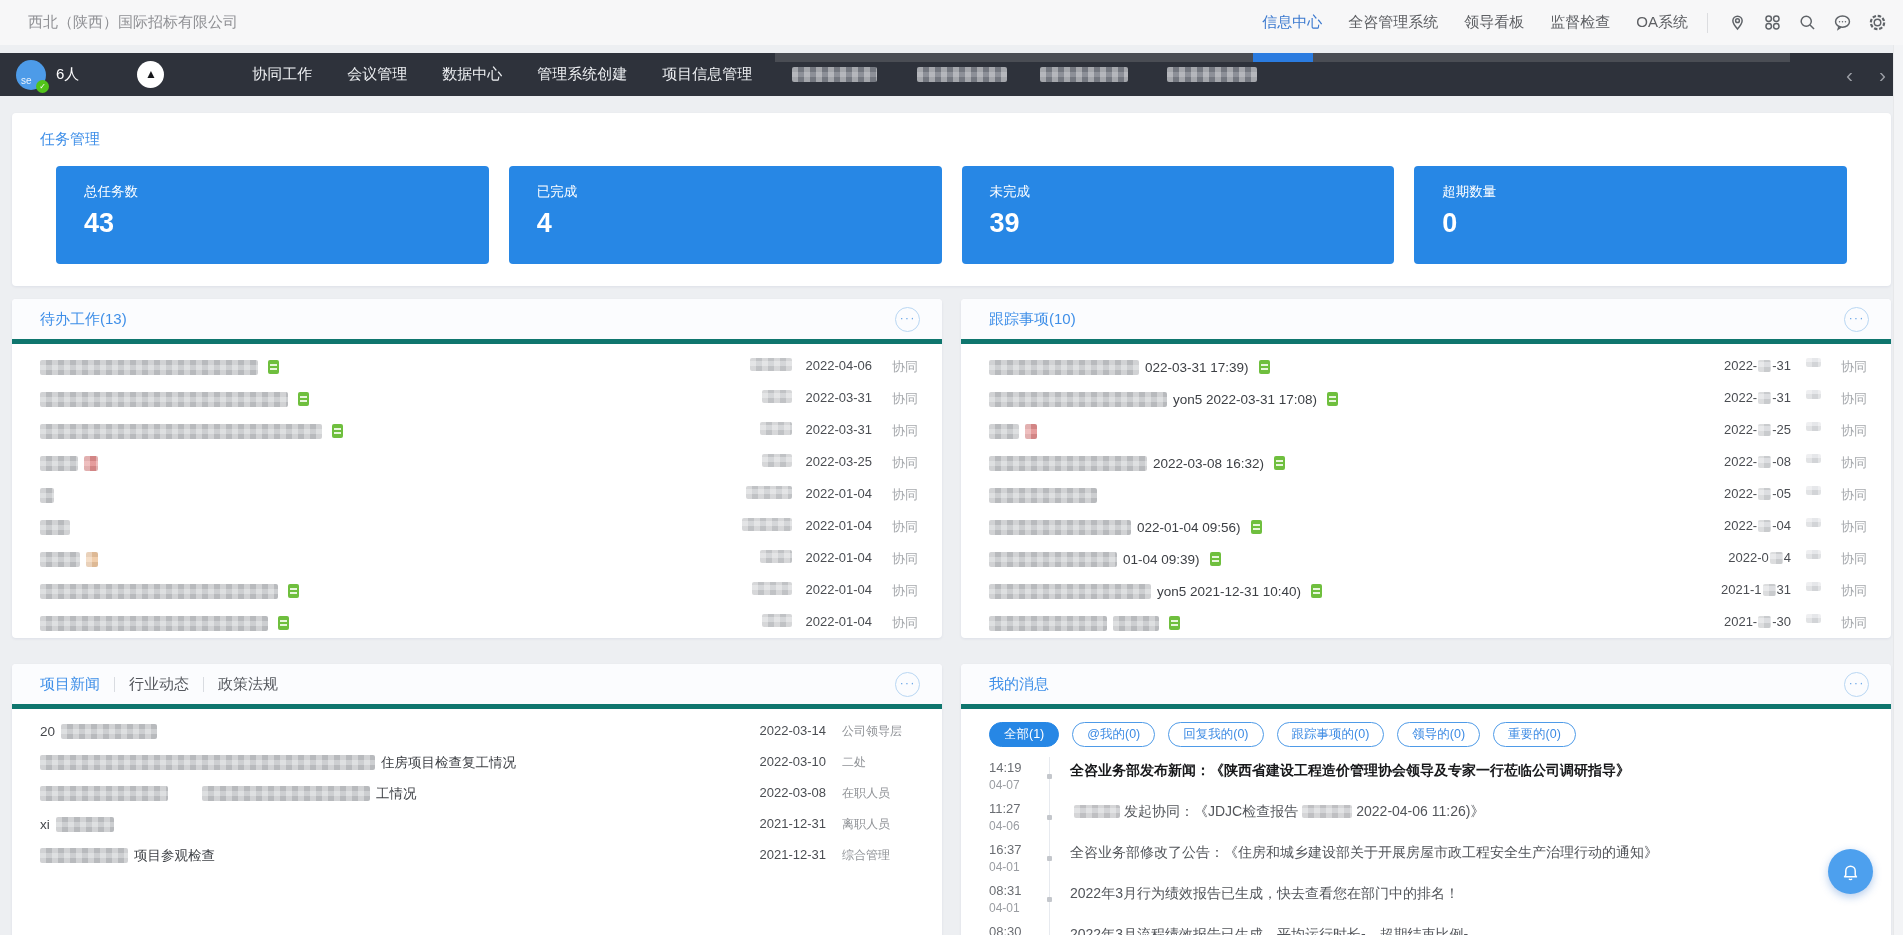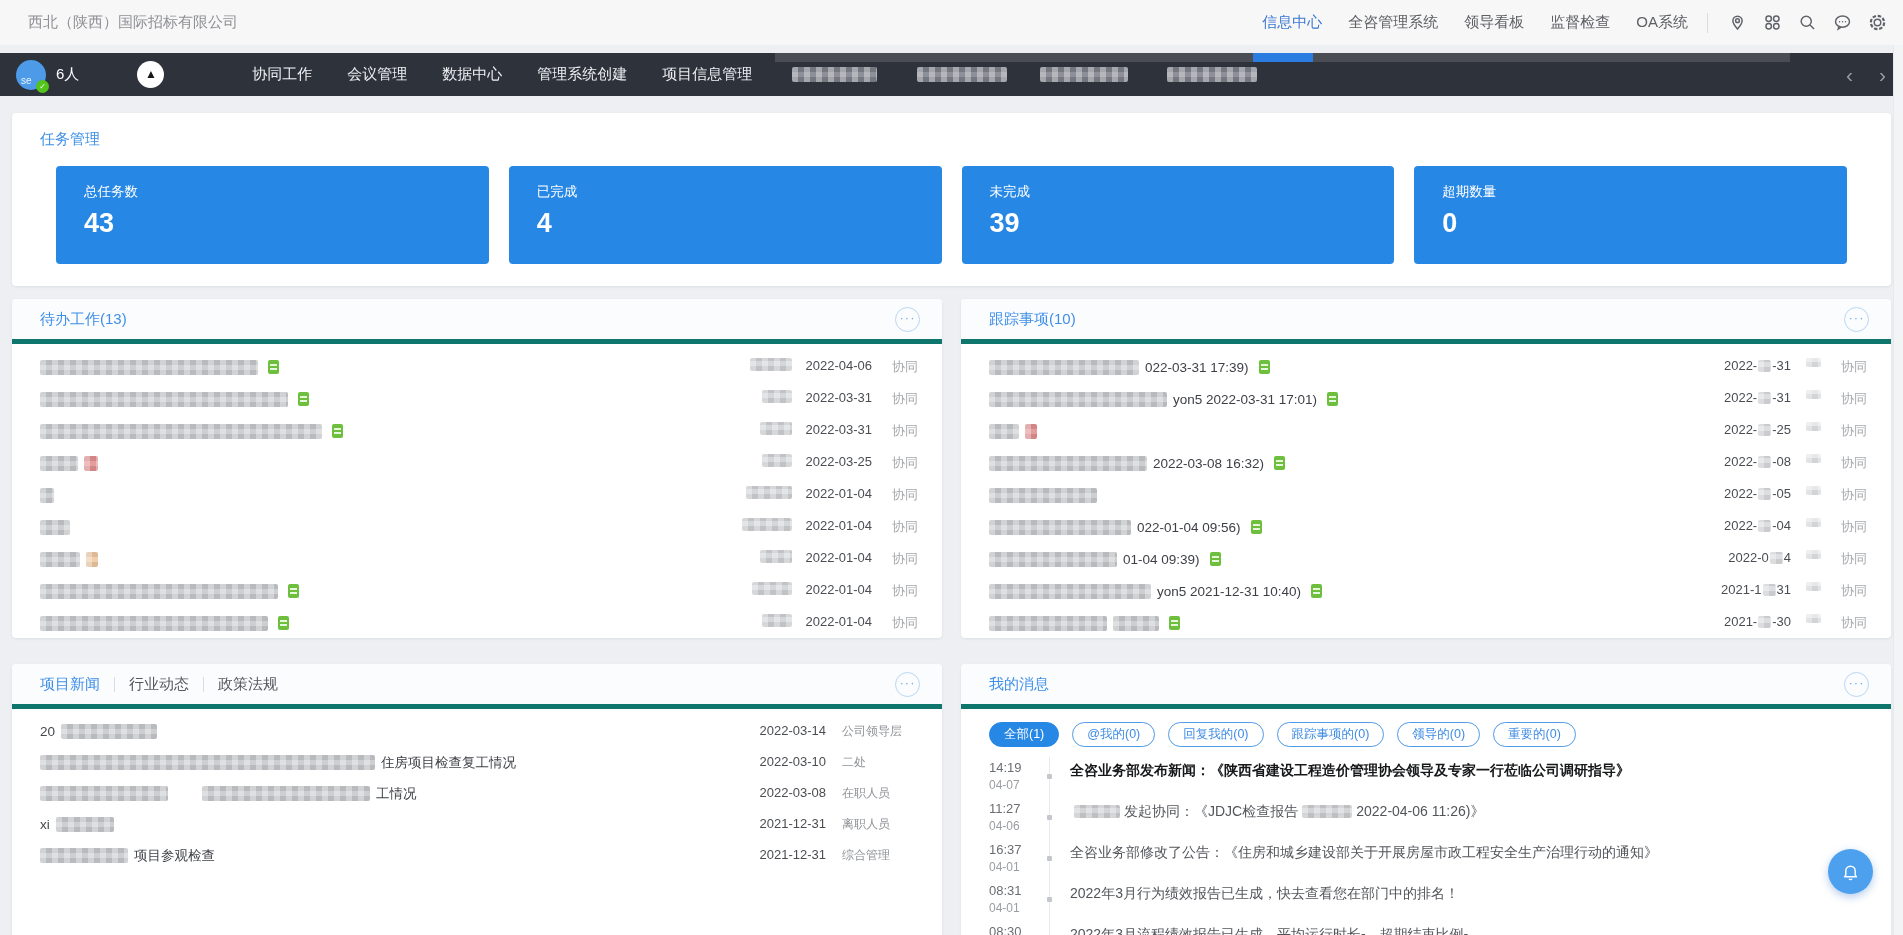--- a/index.html
+++ b/index.html
@@ -351,21 +351,21 @@
                   <span class="bb mid" style="width: 13px;"></span>
                   <span class="date">-31</span>
                 </span>
                 <span class="bb tiny" style="width: 15px;"></span>
                 <span class="tag">协同</span>
               </div>
             </div>
             <div class="row">
               <div class="row-l">
                 <span class="bb" style="width: 178px;"></span>
-                <span class="rtext">yon5 2022-03-31 17:01)</span>
+                <span class="rtext">yon5 2022-03-31 17:08)</span>
                 <span class="doc"></span>
               </div>
               <div class="row-r">
                 <span class="dgroup">
                   <span class="date">2022-</span>
                   <span class="bb mid" style="width: 13px;"></span>
                   <span class="date">-31</span>
                 </span>
                 <span class="bb tiny" style="width: 15px;"></span>
                 <span class="tag">协同</span>

